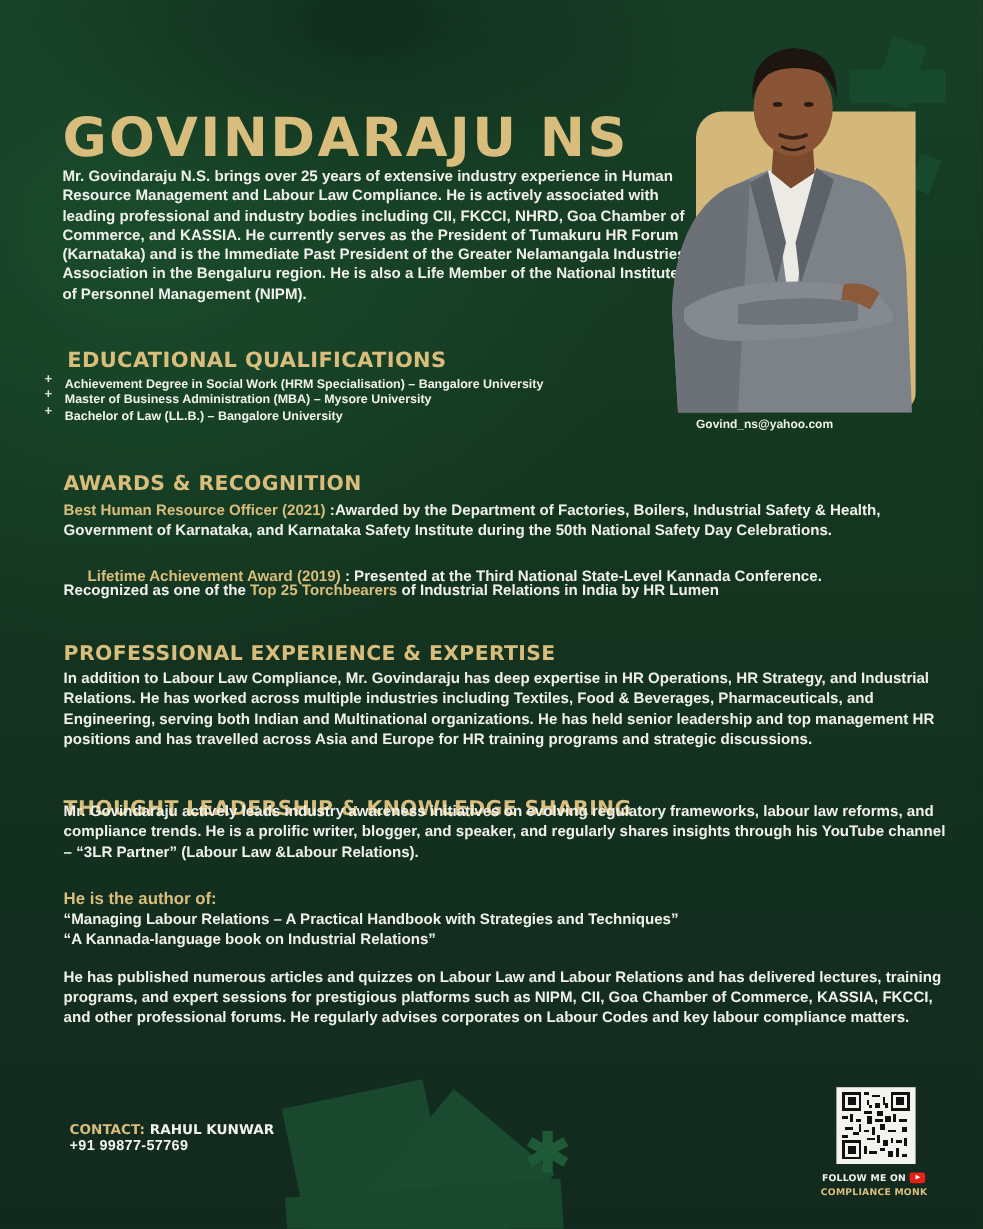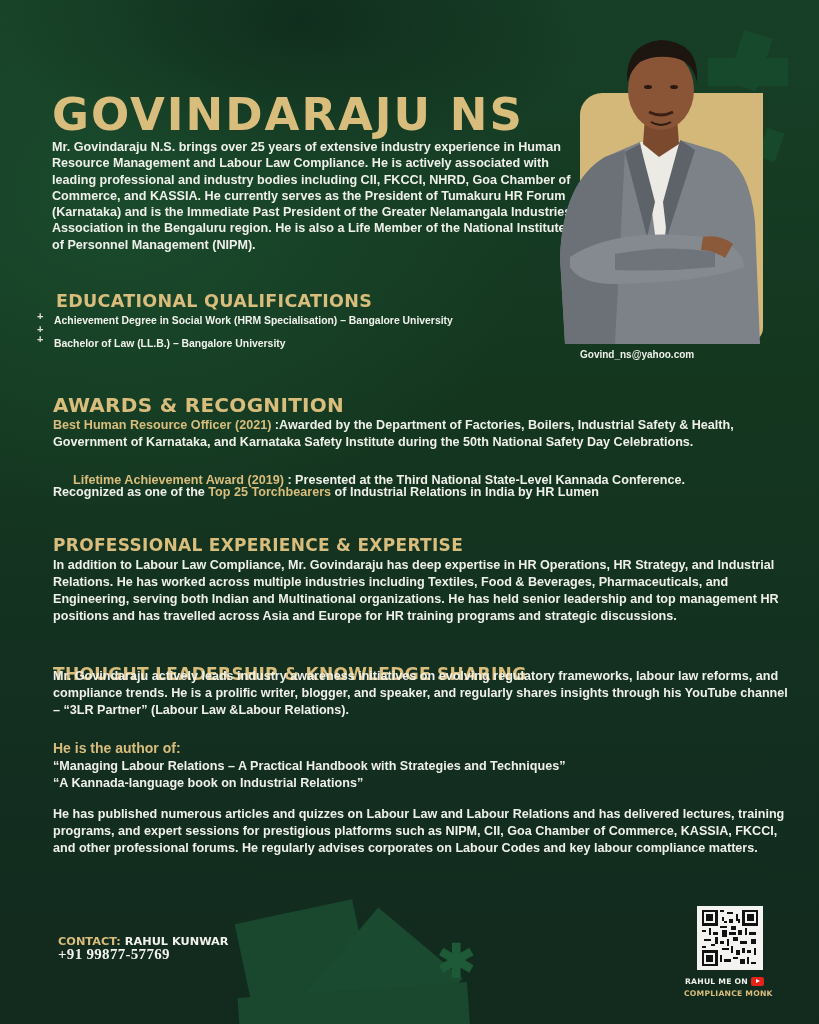--- a/index.html
+++ b/index.html
@@ -48,41 +48,41 @@
     position: absolute; left: 580px; top: 93px; width: 183px; height: 249px;
     background: #d4b87a; border-radius: 22px 0 0 0;
     border-bottom-right-radius: 14px;
     overflow: hidden;
   }
   .portrait { position: absolute; left: 555px; top: 22px; width: 210px; height: 322px; }
   .email-photo {
     position: absolute; left: 580px; top: 349px; font-size: 10px; font-weight: bold; color: #f0f0ea;
   }
 
-  .awards-h { left: 53px; top: 393px; font-size: 20px; }
+  .awards-h { left: 53px; top: 393px; font-size: 17px; }
   .para { position: absolute; font-size: 12.6px; font-weight: bold; line-height: 17px; color: #f0f0ea; }
   .gold { color: #d9bd7c; }
   .aw1 { left: 53px; top: 417px; width: 700px; }
   .aw2 { left: 53px; top: 472px; width: 740px; padding-left: 20px; }
   .aw3 { left: 53px; top: 484px; width: 740px; }
 
   .prof-h { left: 53px; top: 535px; font-size: 17px; }
   .prof-p { left: 53px; top: 557px; width: 740px; }
 
   .tl-h { left: 53px; top: 664px; font-size: 17px; }
   .tl-p { left: 53px; top: 668px; width: 740px; }
   .author-h { position: absolute; left: 53px; top: 740px; font-size: 14px; font-weight: bold; color: #d9bd7c; }
   .book { position: absolute; left: 53px; font-size: 12.6px; font-weight: bold; color: #f0f0ea; text-align: right; }
   .book1 { top: 759px; }
   .book2 { top: 776px; }
   .pub-p { left: 53px; top: 806px; width: 740px; }
 
   .contact { position: absolute; left: 58px; top: 935px; }
   .contact-line { font-size: 11.3px; font-weight: bold; font-family: "DejaVu Sans", sans-serif; }
-  .contact-small { font-size: 15px; font-weight: bold; line-height: 12px; font-family: Liberation Serif, serif; letter-spacing: 0.3px; }
+  .contact-small { font-size: 12px; font-weight: bold; line-height: 12px; font-family: Liberation Sans, sans-serif; letter-spacing: 0.3px; }
 
   .qr { position: absolute; left: 697px; top: 906px; width: 66px; height: 64px; background: #f3f3f1; padding: 4px; }
   .qr svg { width: 100%; height: 100%; display: block; }
   .follow { position: absolute; left: 685px; top: 977px; font-size: 7.7px; font-weight: bold; color: #f0f0ea; letter-spacing: 0.2px; display: flex; align-items: center; gap: 3px; font-family: "DejaVu Sans", sans-serif; }
   .yt { display: inline-block; width: 13px; height: 9px; background: #e62117; border-radius: 2px; position: relative; }
   .yt::after { content: ""; position: absolute; left: 5px; top: 2px; border-left: 4px solid #fff; border-top: 2.5px solid transparent; border-bottom: 2.5px solid transparent; }
   .channel { position: absolute; left: 684px; top: 989px; font-size: 7.7px; font-weight: bold; color: #d9bd7c; letter-spacing: 0.2px; font-family: "DejaVu Sans", sans-serif; }
 </style>
 </head>
 <body>
@@ -100,20 +100,21 @@
 <p class="intro">Mr. Govindaraju N.S. brings over 25 years of extensive industry experience in Human Resource Management and Labour Law Compliance. He is actively associated with leading professional and industry bodies including CII, FKCCI, NHRD, Goa Chamber of Commerce, and KASSIA. He currently serves as the President of Tumakuru HR Forum (Karnataka) and is the Immediate Past President of the Greater Nelamangala Industries Association in the Bengaluru region. He is also a Life Member of the National Institute of Personnel Management (NIPM).</p>
 
 <h2 class="h2 edu-h">EDUCATIONAL QUALIFICATIONS</h2>
 <ul class="edu-list">
   <li>
       <span class="plus">+</span>
       <span>Achievement Degree in Social Work (HRM Specialisation) – Bangalore University</span>
     </li>
   <li>
       <span class="plus">+</span>
+      <span>Master of Business Administration (MBA) – Mysore University</span>
     </li>
   <li>
       <span class="plus">+</span>
       <span>Bachelor of Law (LL.B.) – Bangalore University</span>
     </li>
 </ul>
 
 <div class="photo-frame"></div>
 <svg class="portrait" viewBox="0 0 210 322">
 
@@ -209,16 +210,16 @@
         <rect x="14" y="21" width="2" height="1"></rect>
         <rect x="17" y="22" width="2" height="2"></rect>
         <rect x="20" y="21" width="1" height="3"></rect>
         <rect x="22" y="23" width="2" height="1"></rect>
       <rect x="16" y="4" width="1" height="2"></rect>
         <rect x="10" y="5" width="1" height="1"></rect>
     </g>
   </svg>
 </div>
 <div class="follow">
-    <span>RAHUL ME ON</span>
+    <span>FOLLOW ME ON</span>
     <span class="yt"></span>
   </div>
 <div class="channel">COMPLIANCE MONK</div>
 
 </body></html>

